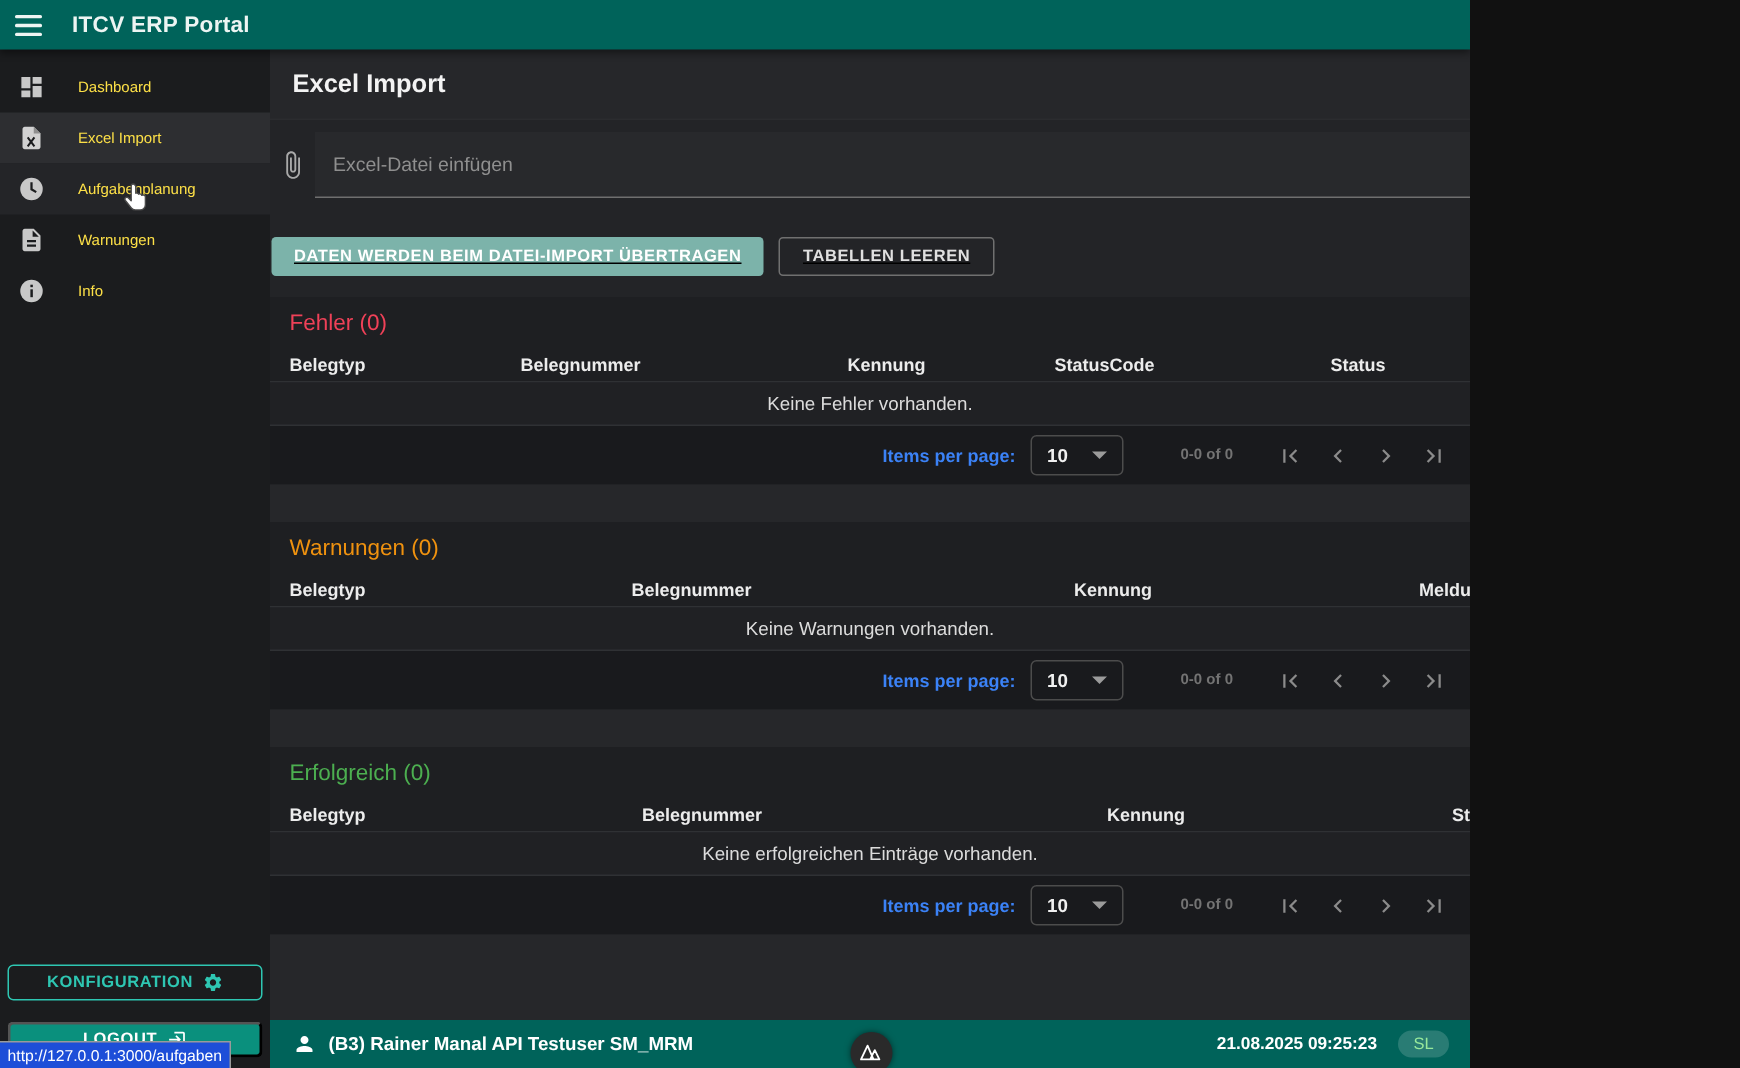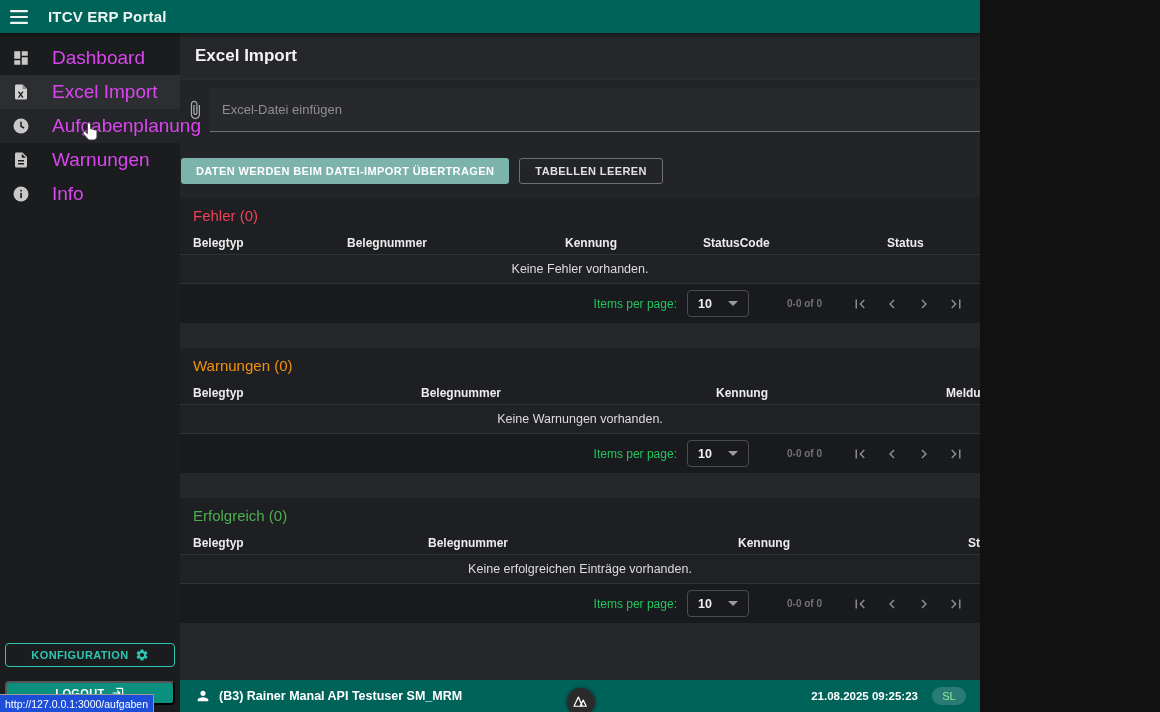--- a/index.html
+++ b/index.html
@@ -13,21 +13,21 @@
   .hamburger { width:38px; height:33px; display:flex; align-items:center; justify-content:center; cursor:pointer; }
   .topbar-title { color:#edf5f3; font-size:15px; font-weight:700; margin-left:10px; letter-spacing:.2px; }
 
   
   .sidebar { position:absolute; left:0; top:33px; width:180px; bottom:0; background:#1b1c1e; z-index:6; }
   .nav { padding-top:8px; }
   .nav-item { height:34px; display:flex; align-items:center; padding-left:12px; cursor:pointer; }
   .nav-item.selected { background:#2d2e31; }
   .nav-item.hovered { background:#242528; }
   .nav-icon { width:18px; height:18px; flex:0 0 18px; }
-  .nav-label { color:#d946ef; font-size:19px; margin-left:22px; }
+  .nav-label { color:#fde047; font-size:10px; margin-left:22px; }
 
   .side-btn { position:absolute; left:5px; right:5px; height:24px; border-radius:4px;
               display:flex; align-items:center; justify-content:center; gap:6px;
               font-size:11px; font-weight:700; letter-spacing:.4px; cursor:pointer; }
   .konfig-btn { bottom:45px; border:1px solid #2ec6b2; color:#2ec6b2; background:transparent; }
   .logout-btn { bottom:7px; background:#0a907d; color:#fff; }
 
   
   .main { position:absolute; left:180px; top:33px; right:0; bottom:32px; background:#232427; }
   .page-header { height:47px; background:#26272a; border-bottom:1px solid #2b2c2f;
@@ -35,21 +35,21 @@
   .page-title { color:#f3f3f3; font-size:17px; font-weight:700; }
 
   .file-row { position:absolute; top:55px; left:0; right:0; height:47px; }
   .clip-icon { position:absolute; left:5px; top:11px; width:20px; height:22px; cursor:pointer; }
   .file-field { position:absolute; left:30px; right:0; top:0; height:44px; background:#28292c;
                 border-bottom:1px solid #6f6f6f; display:flex; align-items:center; }
   .file-input { width:100%; height:100%; background:transparent; border:none; outline:none;
                 color:#ddd; font-size:13px; padding-left:12px; font-family:"Liberation Sans",sans-serif; }
   .file-input::placeholder { color:#8f8f8f; opacity:1; }
 
-  .actions { position:absolute; top:125px; left:1px; display:flex; gap:10px; }
+  .actions { position:absolute; top:125px; left:1px; display:flex; gap:10px;text-decoration:underline; }
   .btn { height:26px; font-size:11px; font-weight:700; letter-spacing:.4px; padding:0 15px;
          border-radius:3px; display:flex; align-items:center; cursor:pointer;
          font-family:"Liberation Sans",sans-serif; }
   .btn-import { background:#7cb3aa; color:#fff; border:none; }
   .btn-clear { background:transparent; color:#e0e0e0; border:1px solid #707070; }
 
   
   .section { position:absolute; left:0; right:0; height:150px; }
   .sec-0 { top:165px; } .sec-1 { top:315px; } .sec-2 { top:465px; }
   .sec-title { height:34px; line-height:36px; padding-left:13px; font-size:15px; font-weight:500;
@@ -57,21 +57,21 @@
   .thead { height:23px; display:grid; background:#1e1f22; align-items:center;
            border-bottom:1px solid #2f3134; }
   .thead span { font-size:12px; font-weight:700; color:#ececec; padding-left:13px; white-space:nowrap; }
   .cols-f { grid-template-columns:154px 218px 138px 184px 134px auto; }
   .cols-w { grid-template-columns:228px 295px 230px auto; }
   .cols-e { grid-template-columns:235px 310px 230px auto; }
   .empty-row { height:29px; background:#202124; border-bottom:1px solid #2f3134;
                display:flex; align-items:center; justify-content:center; color:#dcdcdc; font-size:12.5px; }
   .paginator { height:39px; background:#191a1d; display:flex; align-items:center;
                justify-content:flex-end; padding-right:8px; }
-  .pg-label { color:#22c55e; font-size:12px; font-weight:400; }
+  .pg-label { color:#3b82f6; font-size:12px; font-weight:700; }
   .pg-select { width:62px; height:27px; border:1px solid #4c4c4c; border-radius:4px; margin-left:10px;
                display:flex; align-items:center; justify-content:space-between; padding:0 10px; cursor:pointer; }
   .pg-value { color:#f0f0f0; font-size:12.5px; font-weight:700; }
   .caret { width:0; height:0; border-left:5px solid transparent; border-right:5px solid transparent;
            border-top:5px solid #9b9b9b; }
   .pg-range { color:#737373; font-size:10px; font-weight:700; margin-left:38px; margin-right:22px; }
   .pg-btn { width:32px; height:32px; display:flex; align-items:center; justify-content:center;
             color:#8b8b8b; cursor:default; background:transparent; border:none; }
   .sec-gap { height:25px; background:#26272a; }
   .bottom-fill { position:absolute; top:615px; left:0; right:0; bottom:0; background:#26272a; }

